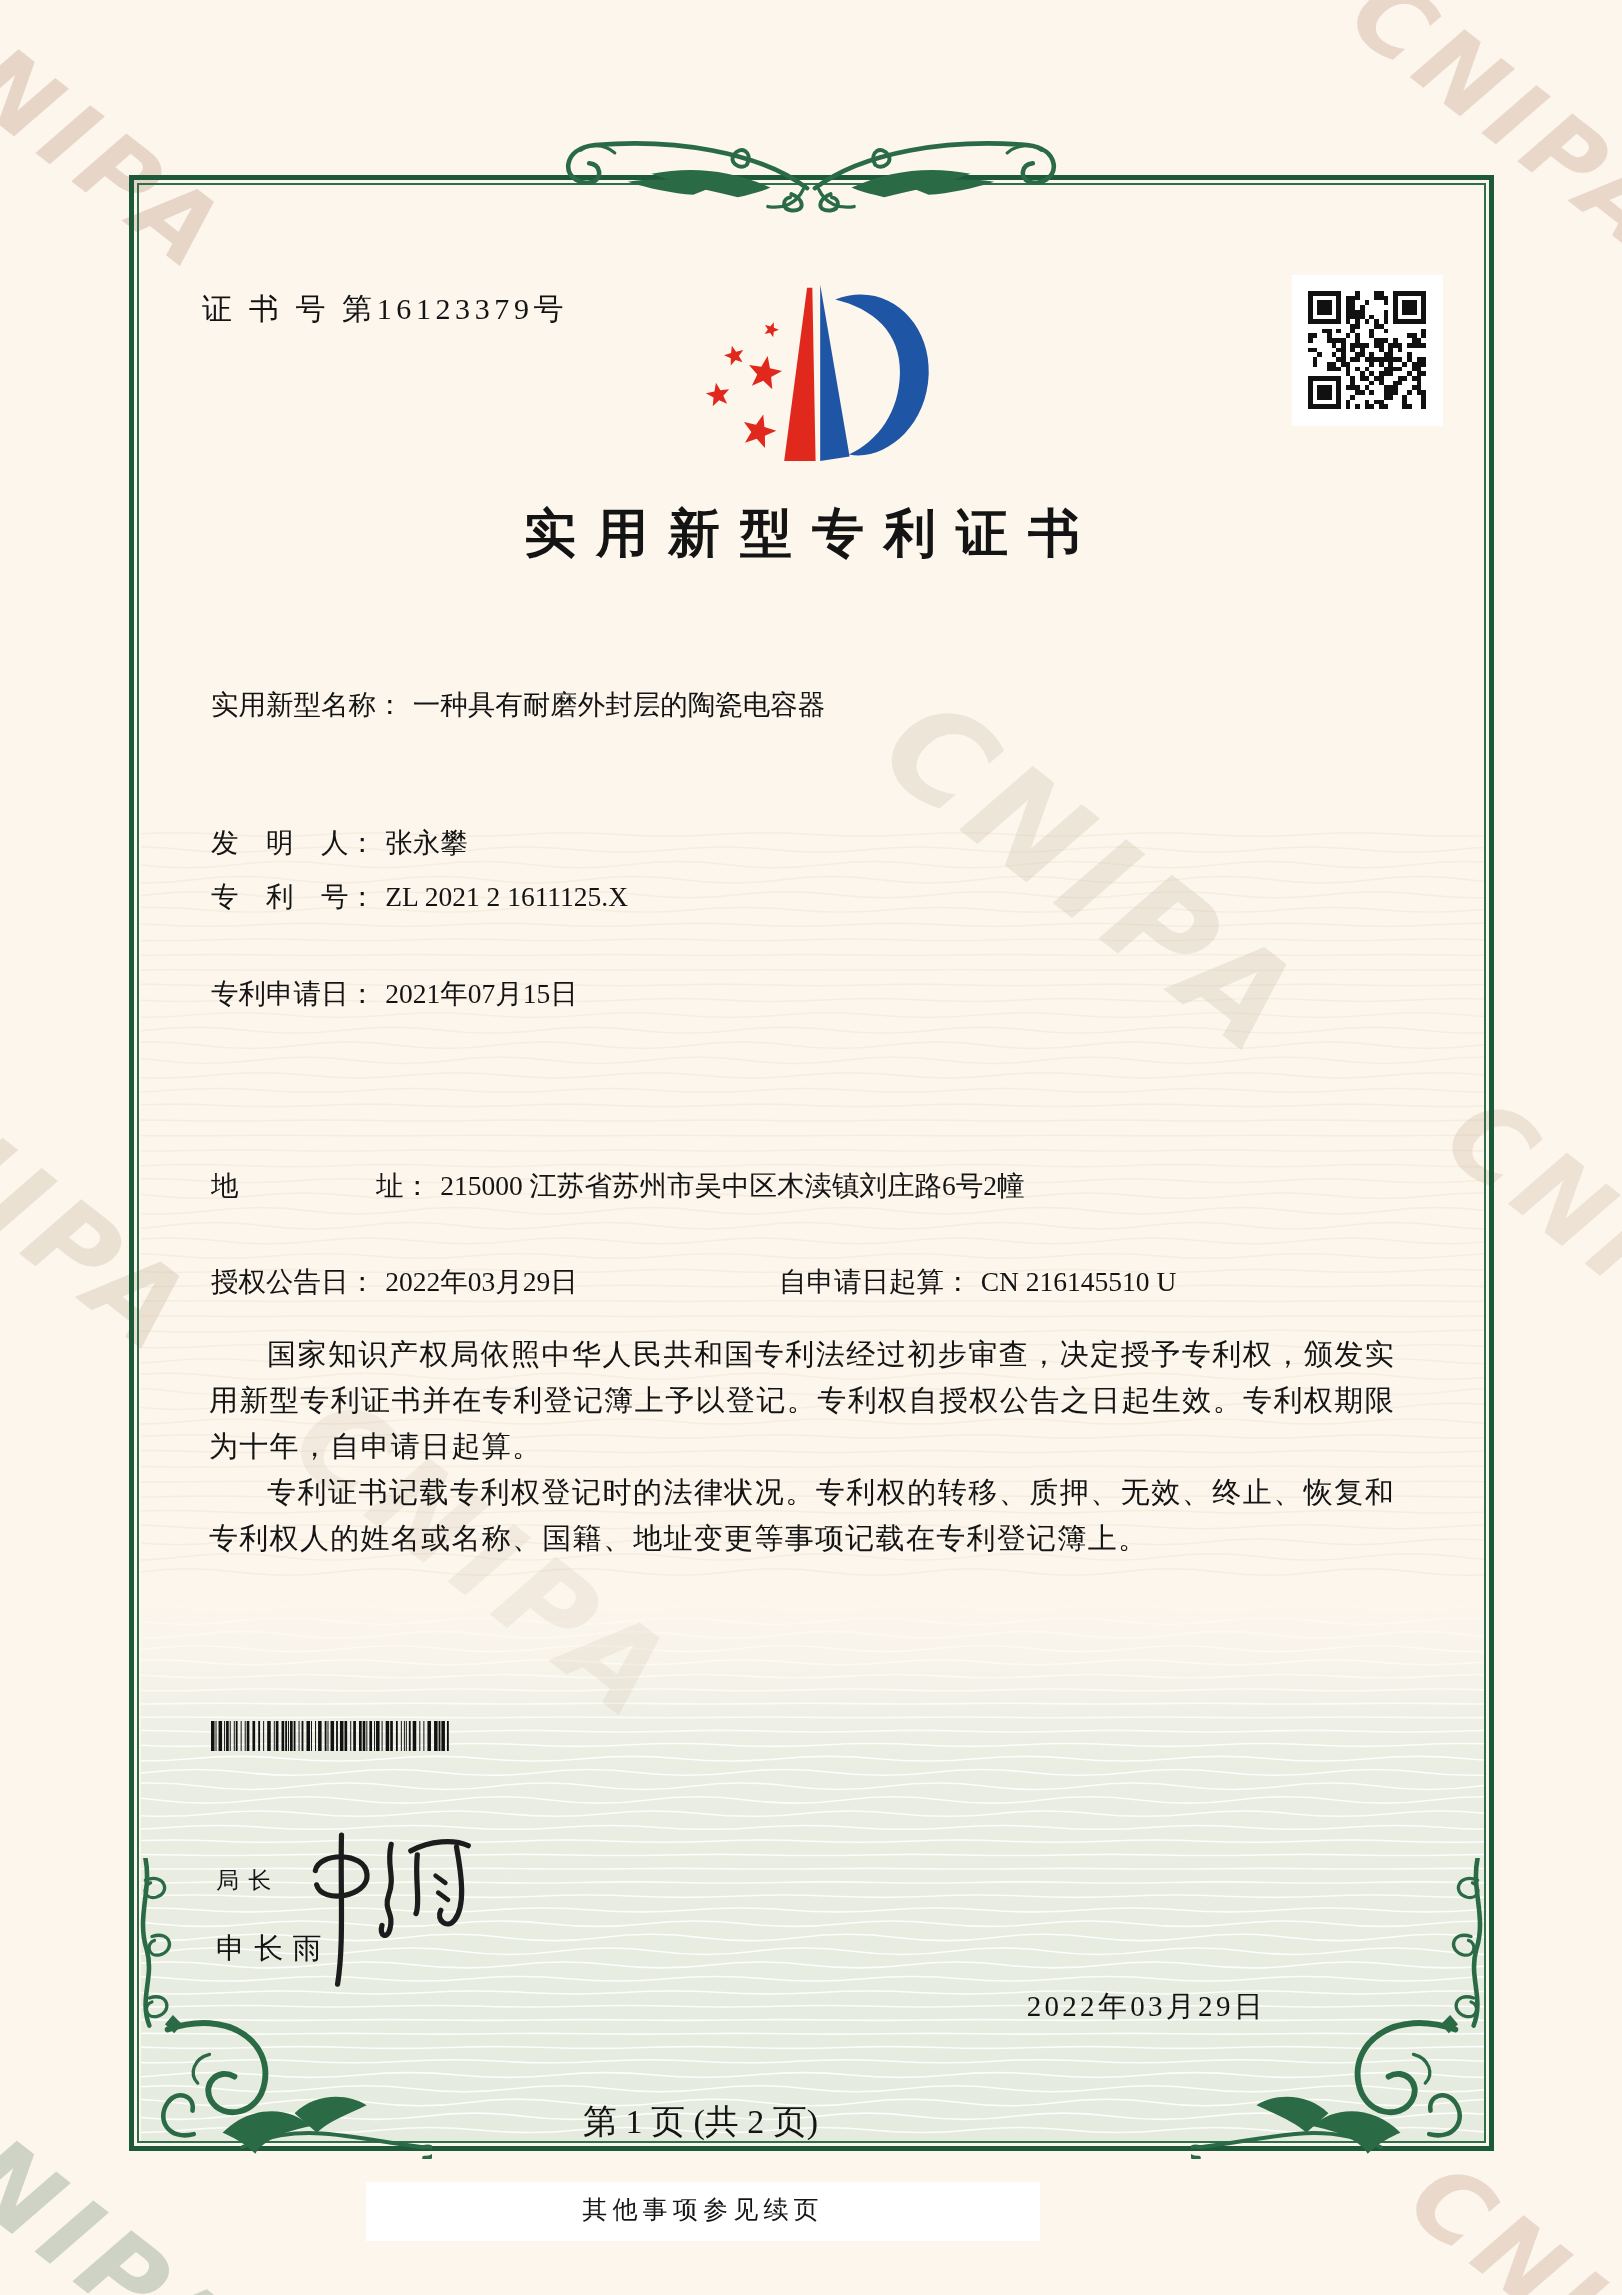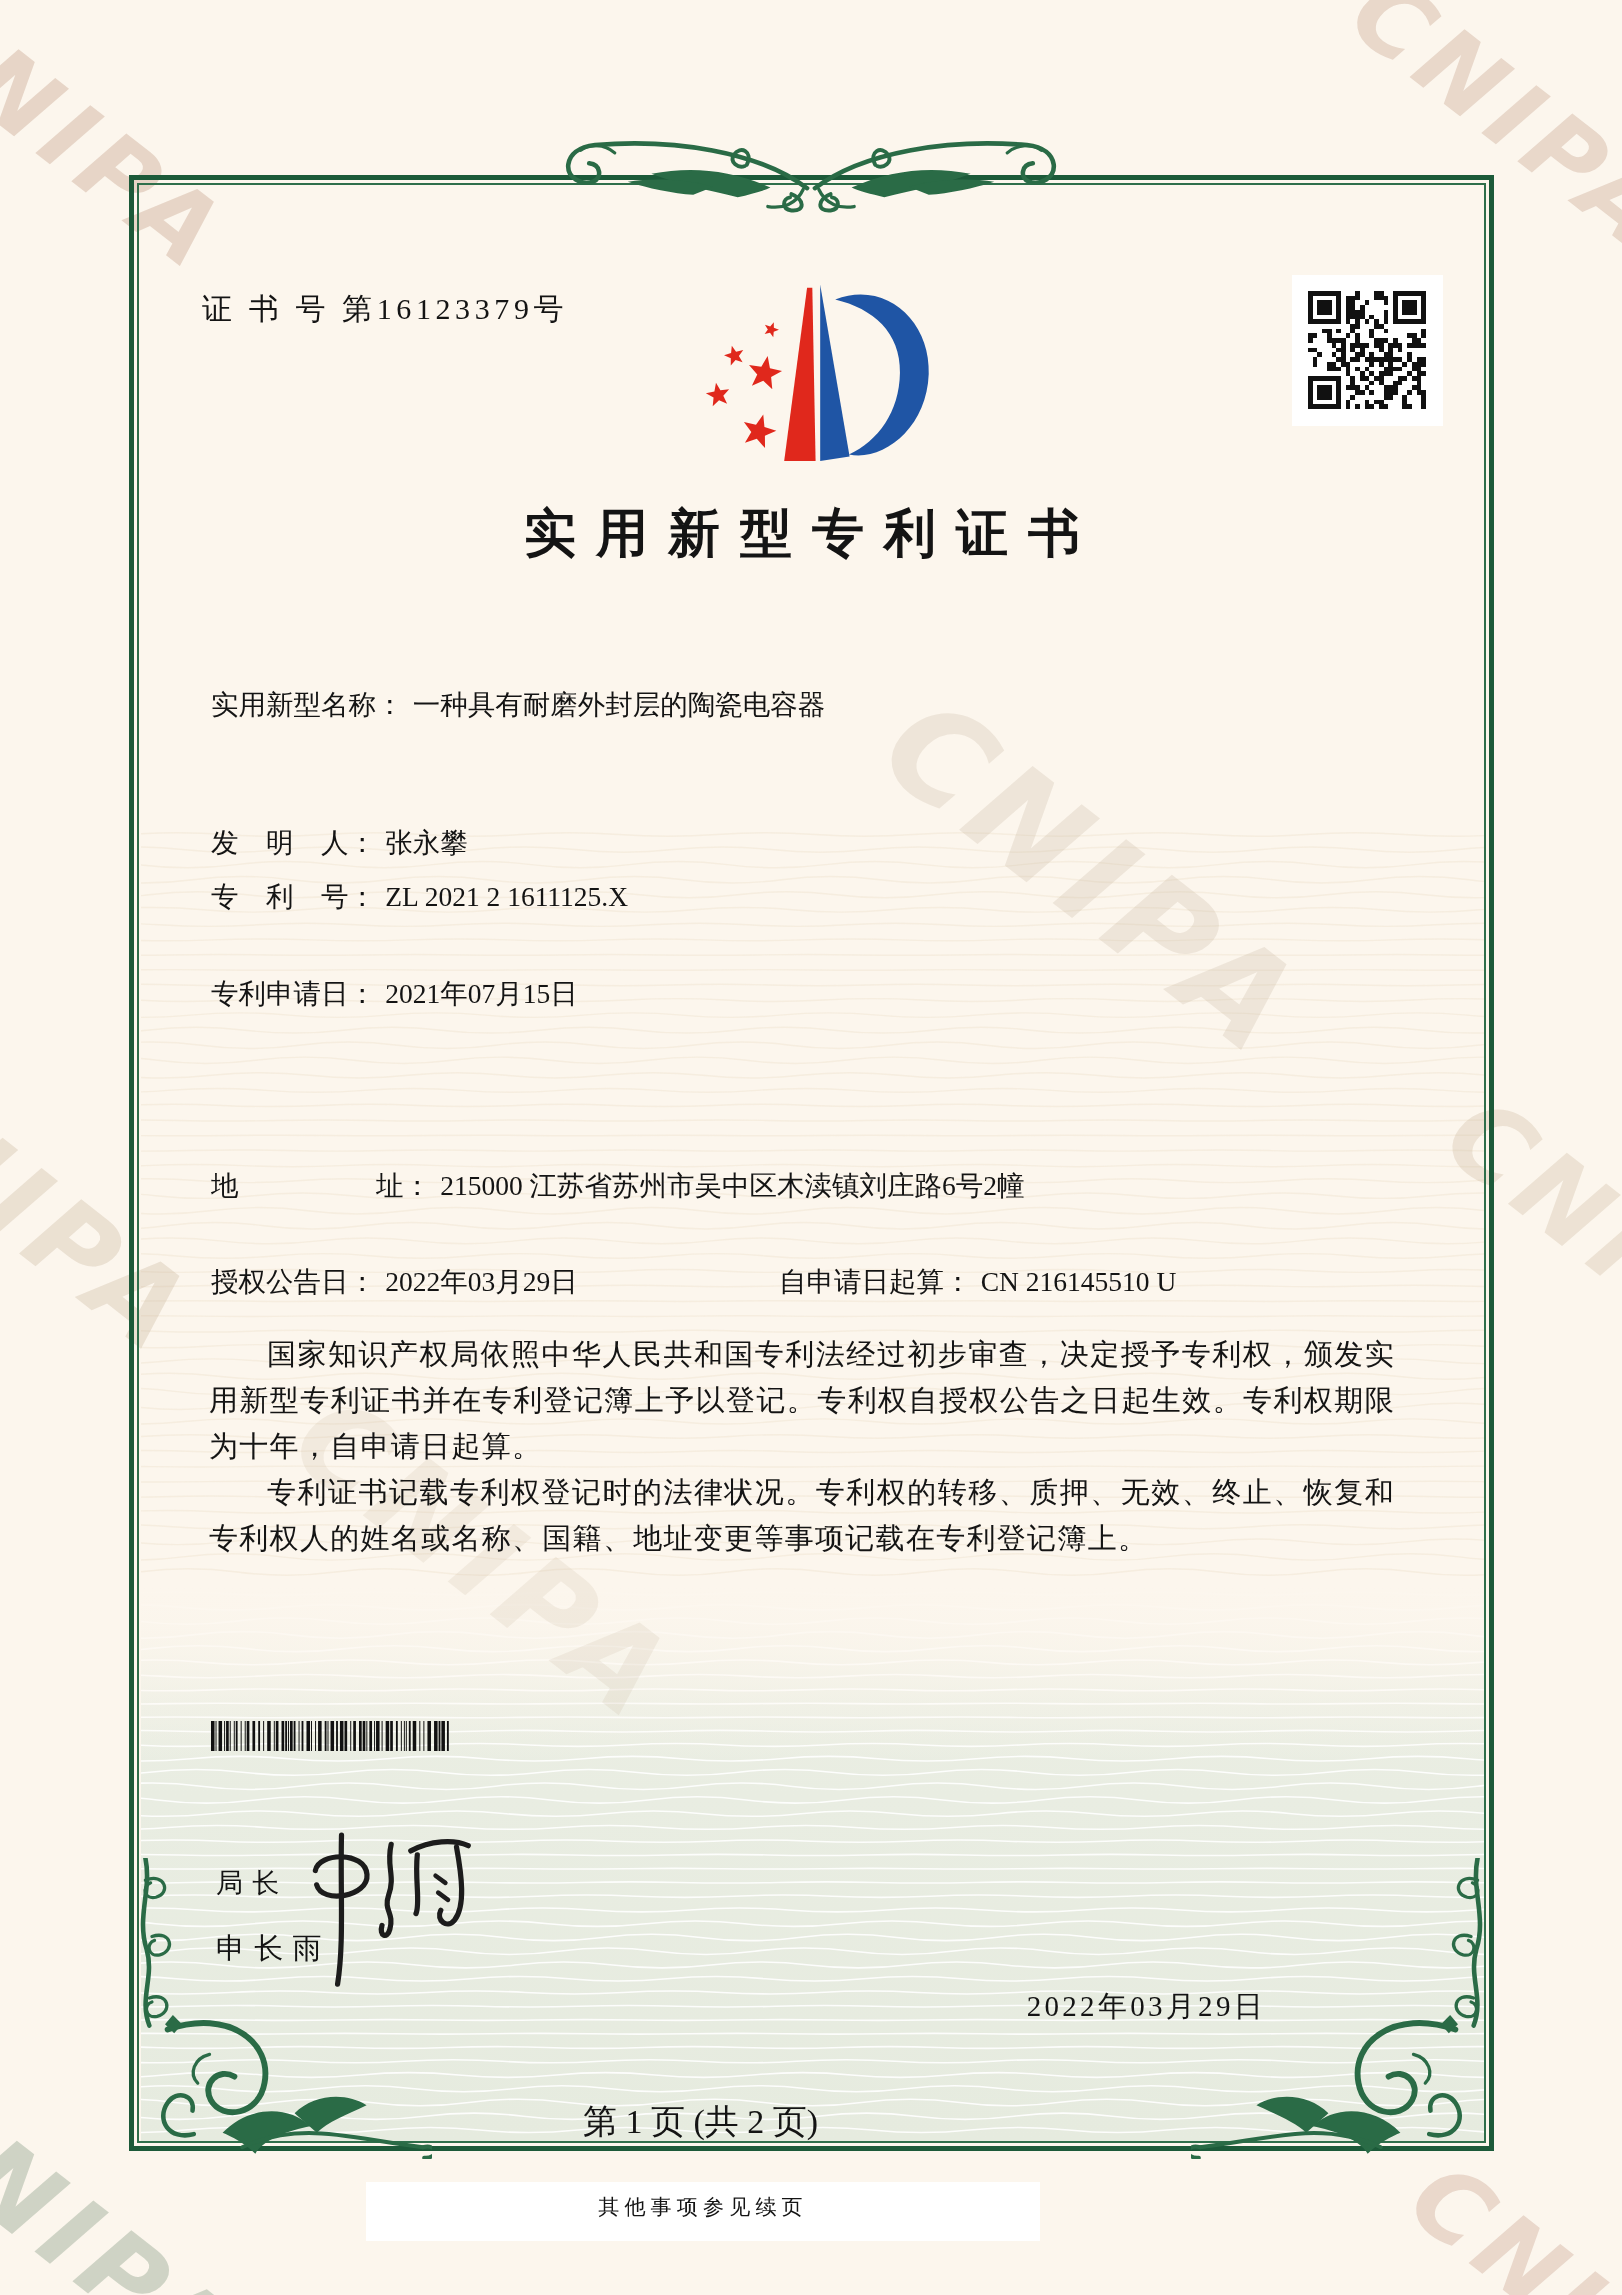--- a/index.html
+++ b/index.html
@@ -45,27 +45,27 @@
   }
   .frow{position:absolute; left:211px; font-size:27.5px; z-index:4; white-space:nowrap;}
   .fvalue{margin-left:9.2px;}
   .grant2{position:absolute; left:568px; top:0;}
   .body-text{
     position:absolute; left:209px; top:1331px; width:1186px; z-index:4;
     font-size:29px; line-height:46px; text-align:justify; letter-spacing:1.3px;
   }
   .body-text p{margin:0; text-indent:2em;}
   .barcode{position:absolute; left:211px; top:1721px; width:241px; height:30px; z-index:4;}
-  .sig-title{position:absolute; left:216px; top:1865px; font-size:27px; letter-spacing:9.2px; z-index:4;}
+  .sig-title{position:absolute; left:216px; top:1865px; font-size:23px; letter-spacing:9.2px; z-index:4;}
   .sig-name{position:absolute; left:216px; top:1929px; font-size:29px; letter-spacing:9.2px; z-index:4;}
   .sig-svg{position:absolute; left:301px; top:1813px; width:196px; height:196px; z-index:4;}
   .date{position:absolute; left:916px; top:1987px; width:350px; text-align:right; font-size:29px; letter-spacing:3.3px; z-index:4;}
   .pageinfo{position:absolute; left:504px; top:2099px; width:393px; text-align:center; font-size:34px; z-index:4;}
   .footer-band{position:absolute; left:366px; top:2182px; width:674px; height:59px; background:#ffffff; z-index:4;}
-  .footer-note{position:absolute; left:0; top:10.5px; width:100%; text-align:center; font-size:21px; letter-spacing:5.2px;}
+  .footer-note{position:absolute; left:0; top:10.5px; width:100%; text-align:center; font-size:25px; letter-spacing:5.2px;}
   .ornament{position:absolute; z-index:3; pointer-events:none;}
   .topdeco{position:absolute; left:565px; top:124px; width:492px; height:97px; z-index:3; pointer-events:none;}
 </style>
 </head>
 <body>
 
 <div id="page">
 
   <div class="wm" style="left:-46px;top:-26px;font-size:98px;color:rgba(213,185,167,.55);">CNIPA</div>
   <div class="wm" style="left:1400px;top:-46px;font-size:98px;color:rgba(213,185,167,.5);">CNIPA</div>

